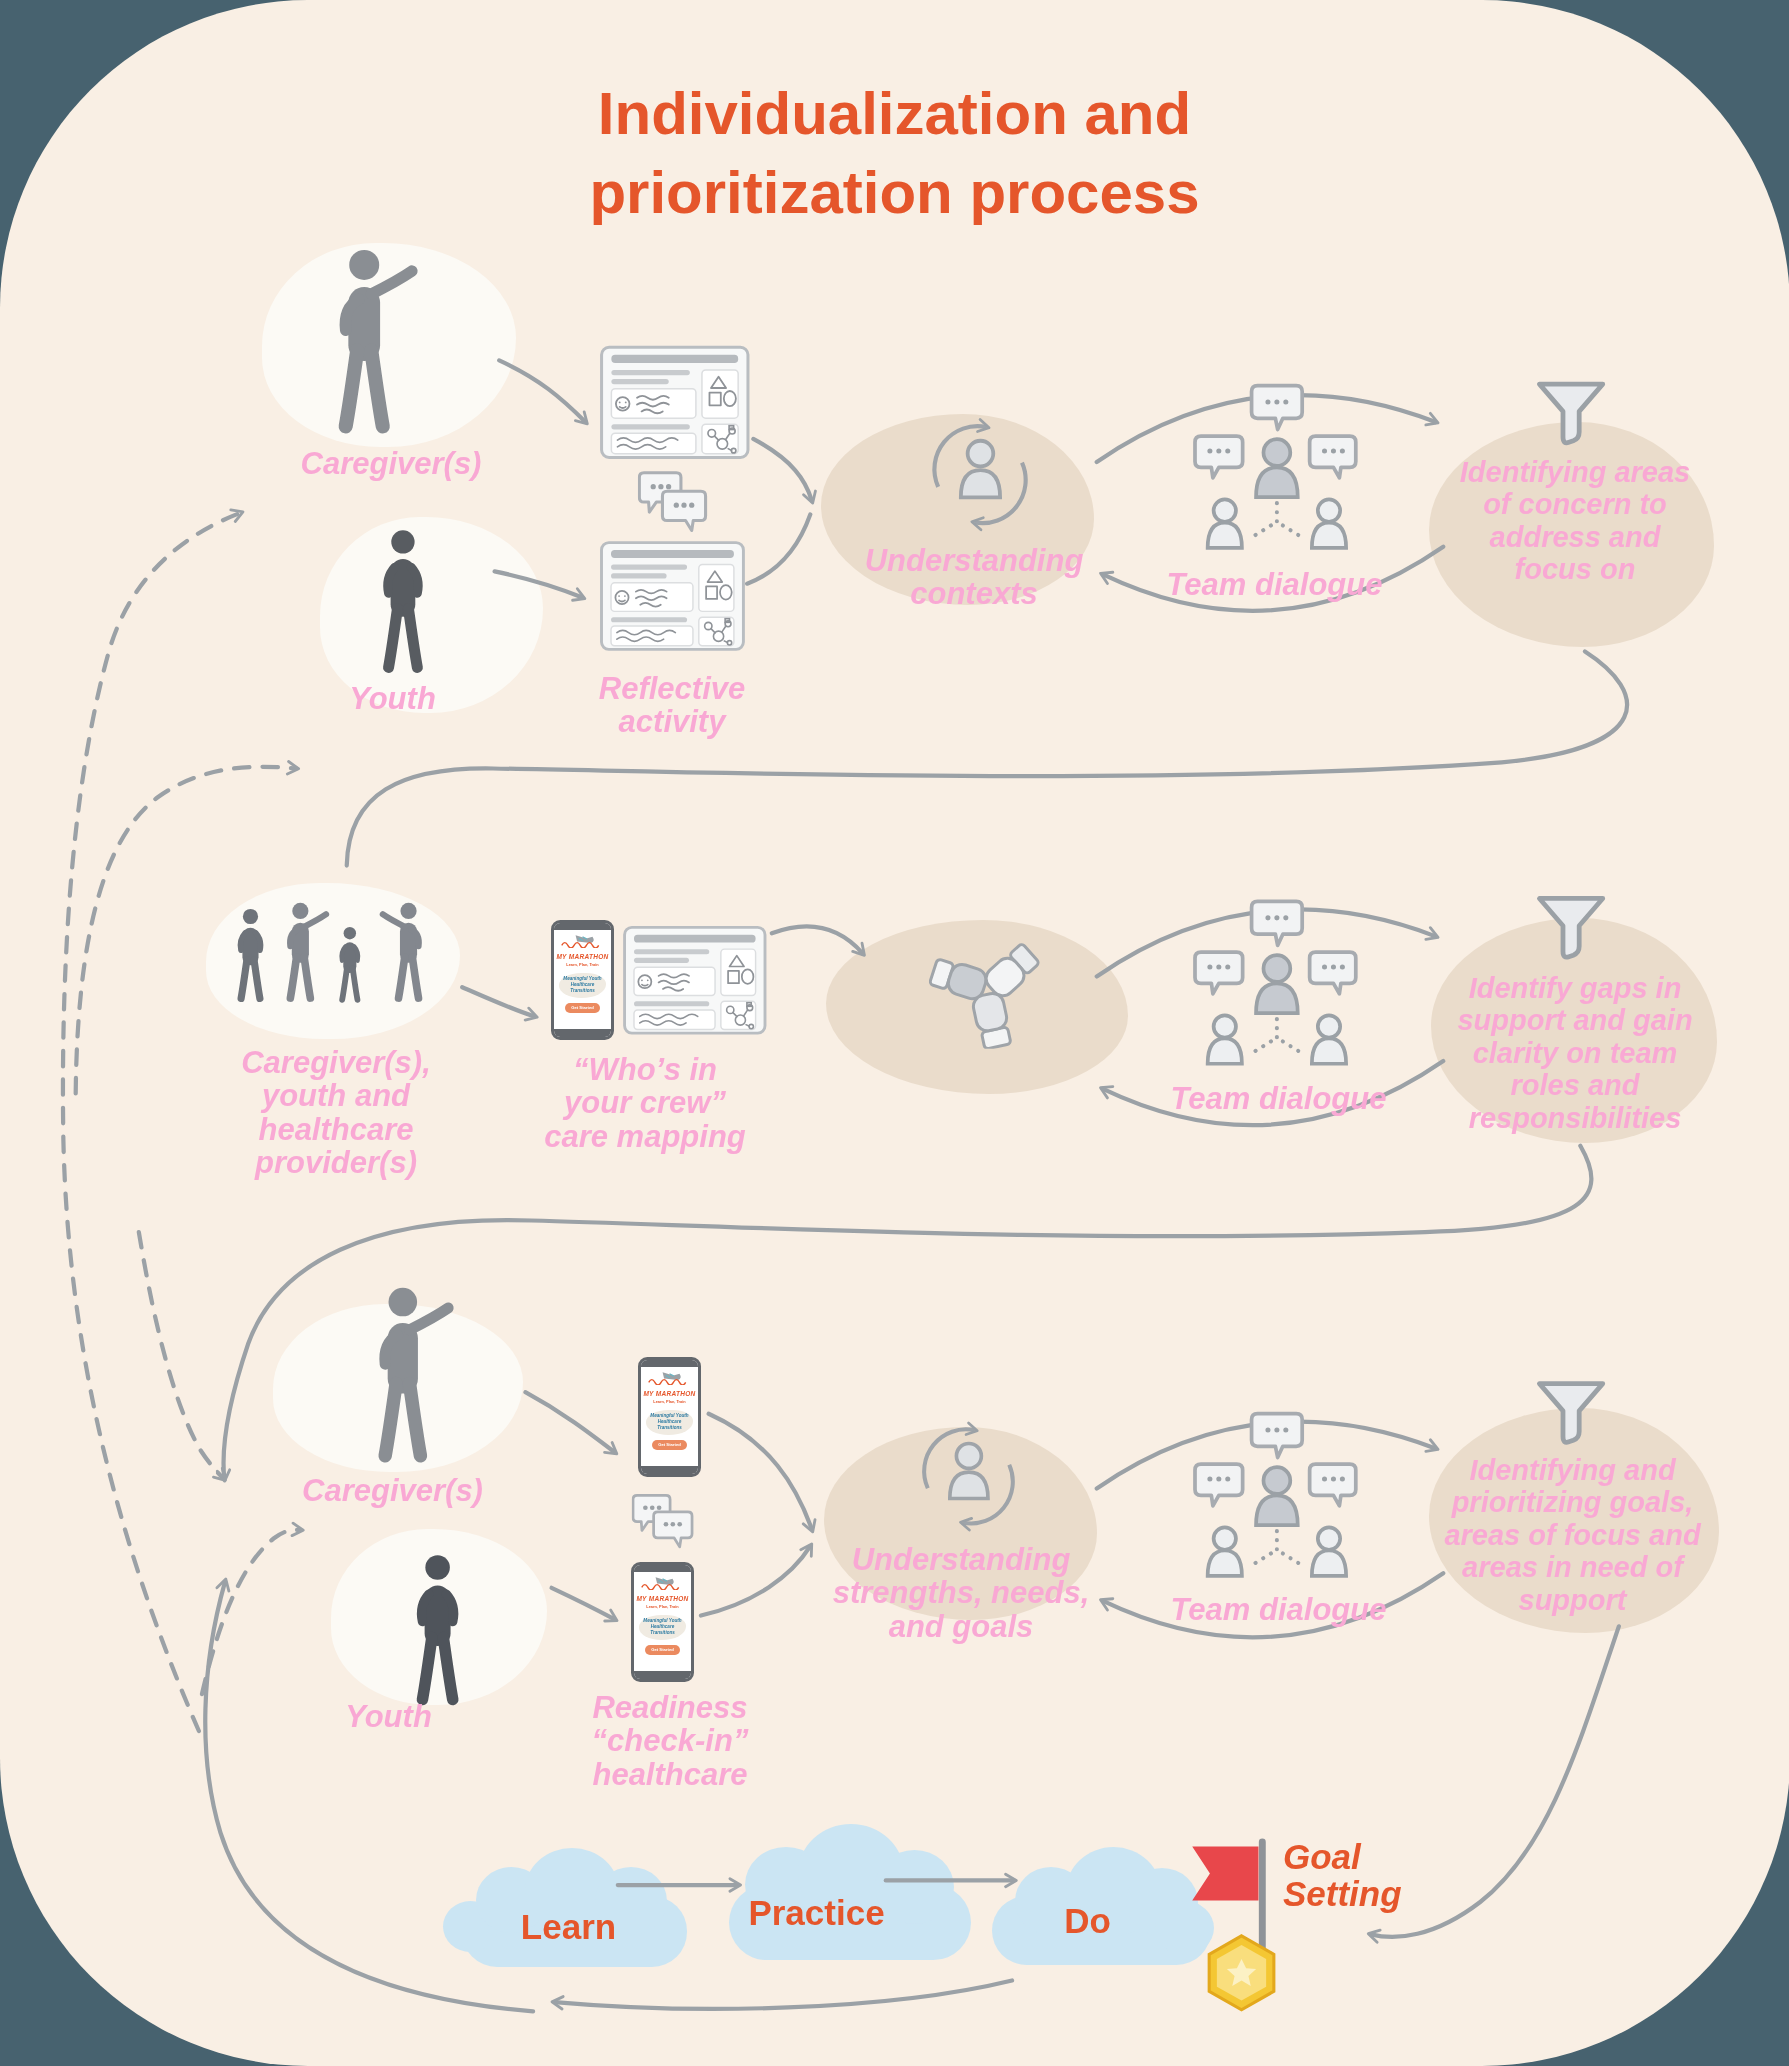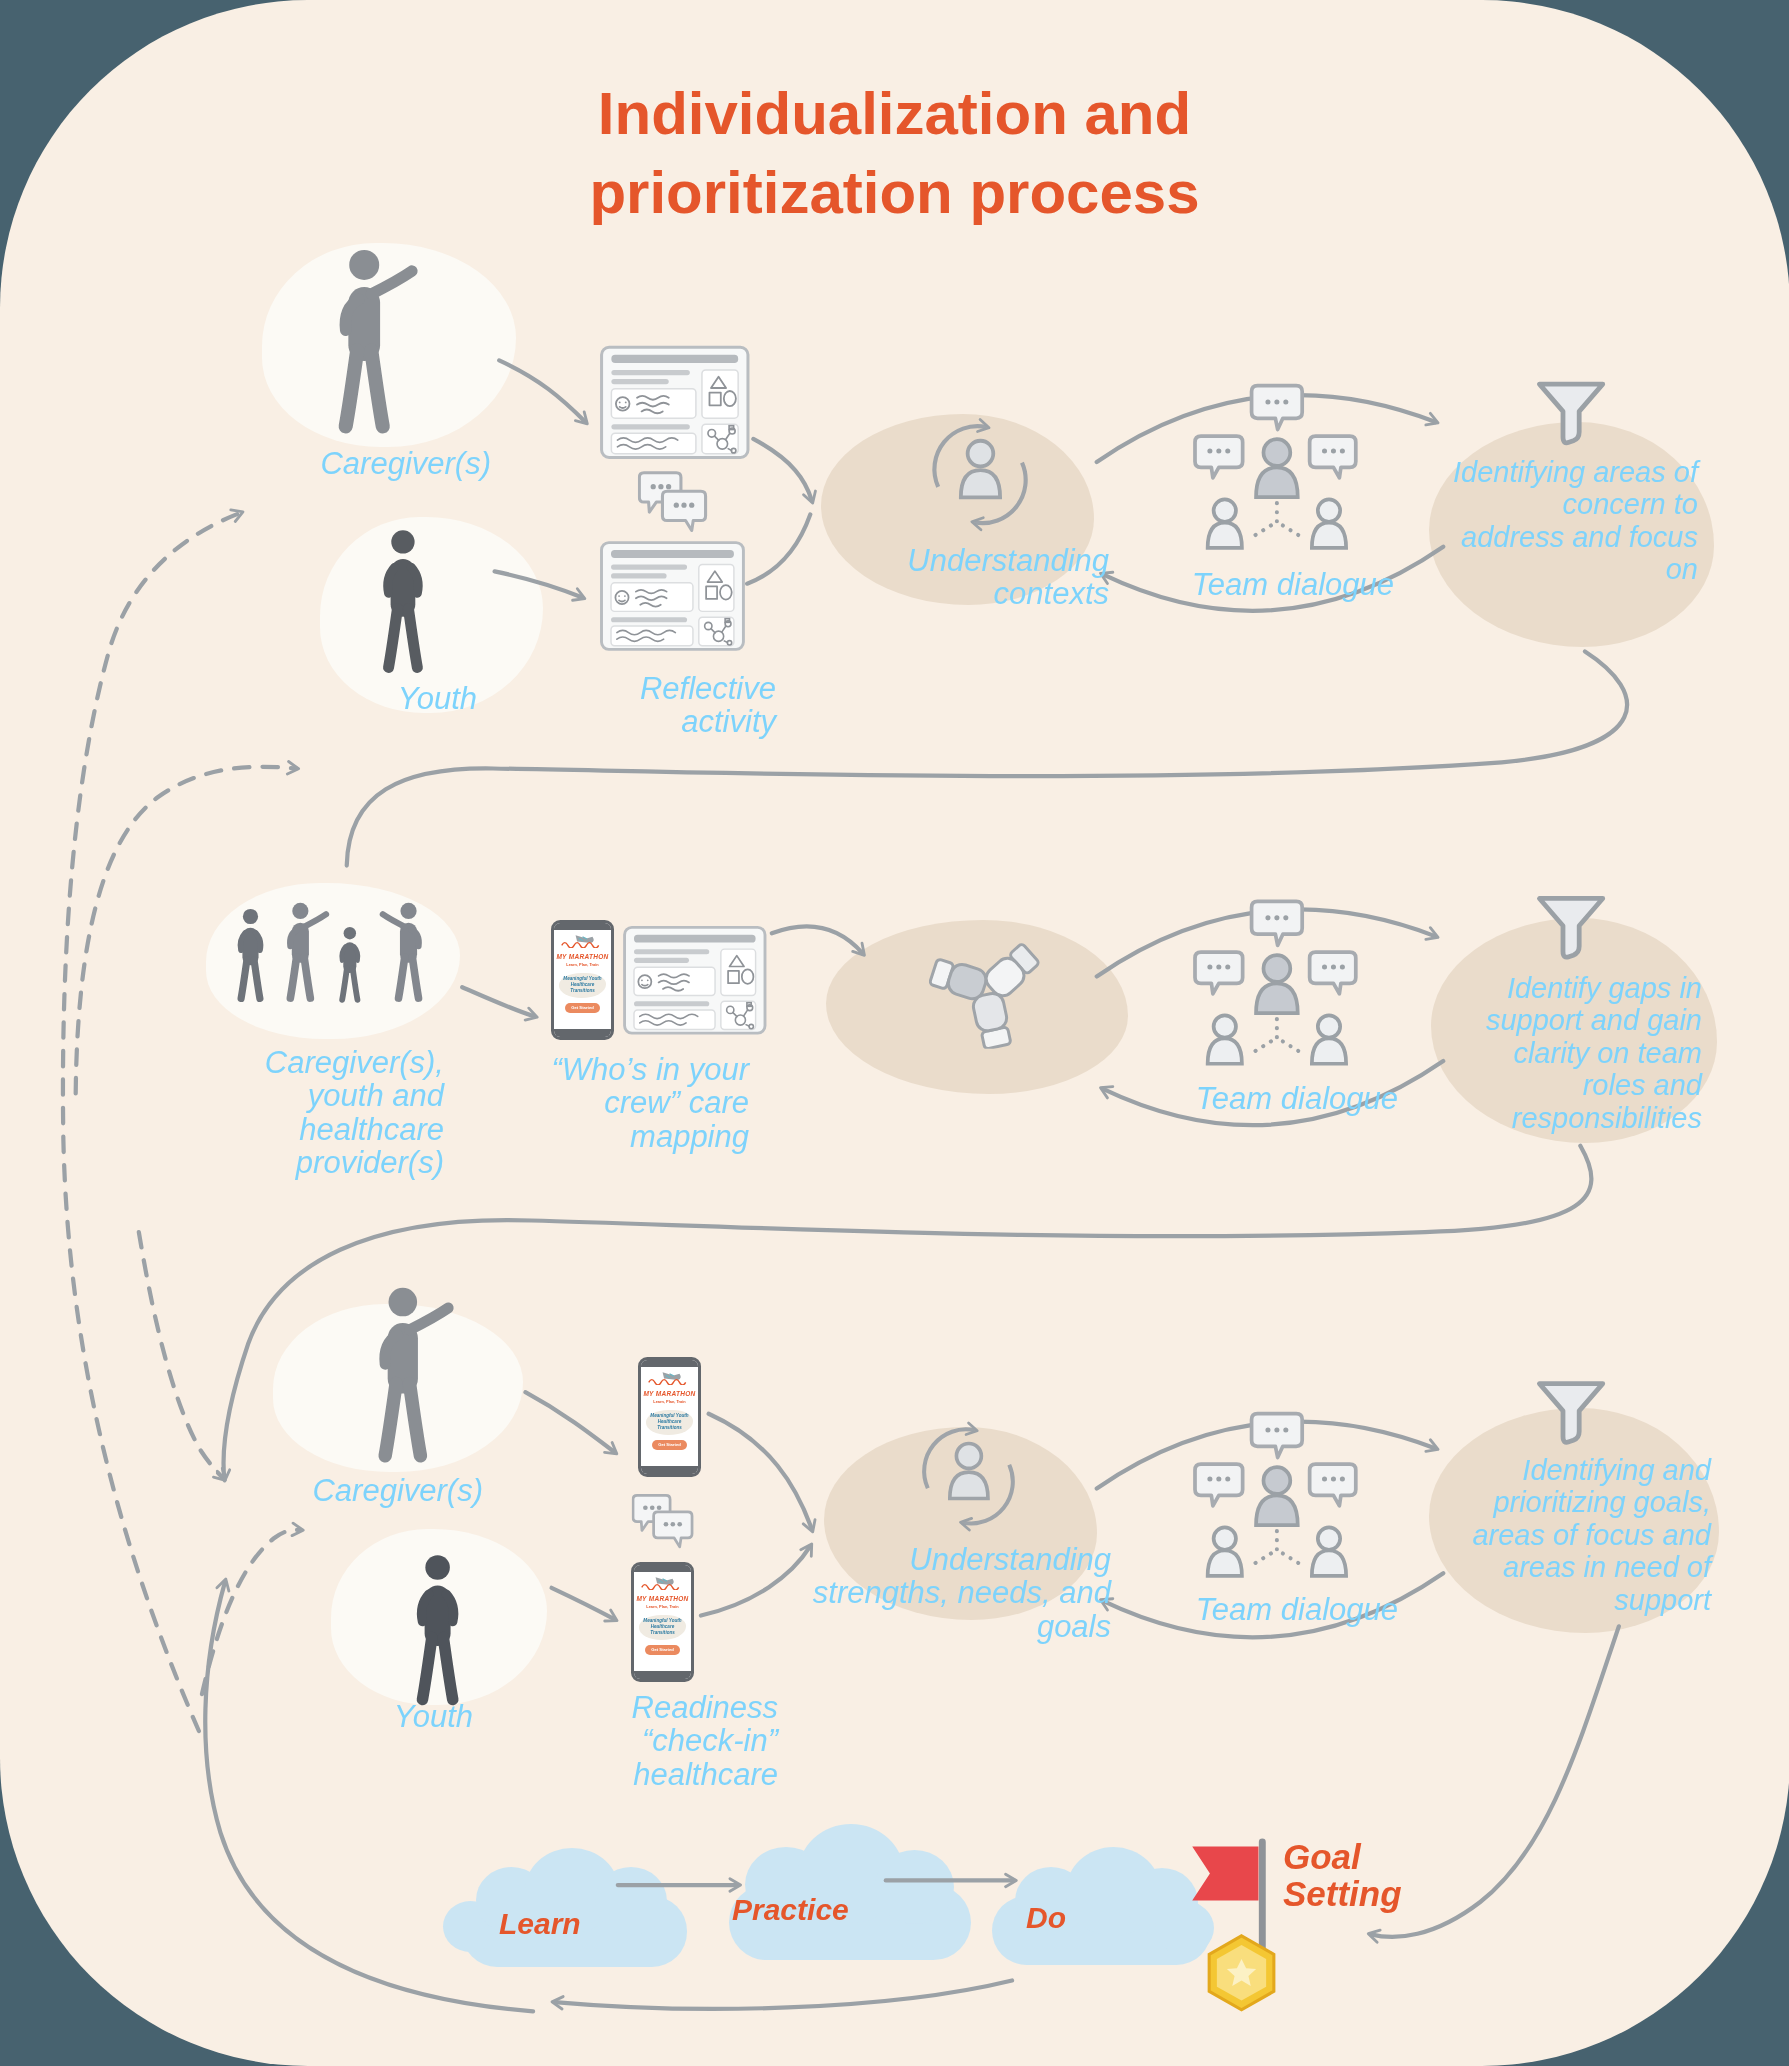--- a/index.html
+++ b/index.html
@@ -12,32 +12,32 @@
   #canvas{position:absolute;inset:0;width:1790px;height:2066px;}
   .panel{
     position:absolute;inset:0;
     background:#F9EFE4;
     border-radius:308px;
   }
   .blob{position:absolute;}
   .blob.white{background:#FCFAF5;border-radius:46% 54% 52% 48% / 52% 48% 55% 45%;}
   .blob.tan{background:#EADCCB;border-radius:52% 48% 46% 54% / 48% 55% 45% 52%;}
   .lbl{
-    position:absolute;color:#7dd3fc;
-    font-weight:normal;font-style:italic;
-    text-align:right;line-height:1.08;
+    position:absolute;color:#f9a8d4;
+    font-weight:bold;font-style:italic;
+    text-align:center;line-height:1.08;
   }
   .lbl.f40{font-size:31px;}
   .lbl.f38{font-size:29px;line-height:1.12;}
   .title{
     position:absolute;left:448px;top:28px;width:893px;
     text-align:center;color:#E5562B;font-weight:bold;
     font-size:60px;line-height:1.32;font-style:normal;margin-top:46px;
   }
-  .step-word{position:absolute;color:#E5562B;font-weight:bold;font-style:italic;font-size:30px;text-align:left;}
+  .step-word{position:absolute;color:#E5562B;font-weight:bold;font-size:35px;text-align:center;}
   .goal-word{position:absolute;left:1283px;top:1839px;width:146px;color:#E5562B;font-weight:bold;font-style:italic;font-size:35px;line-height:1.05;text-align:left;}
   svg.overlay{position:absolute;left:0;top:0;}
   
   .cloudbit{position:absolute;background:#CBE5F3;border-radius:50%;}
   
   .phone{
     position:absolute;width:63px;height:120px;background:#fff;
     border:3.1px solid #63676C;border-radius:9.2px;box-sizing:border-box;
     overflow:hidden;text-align:center;
   }

